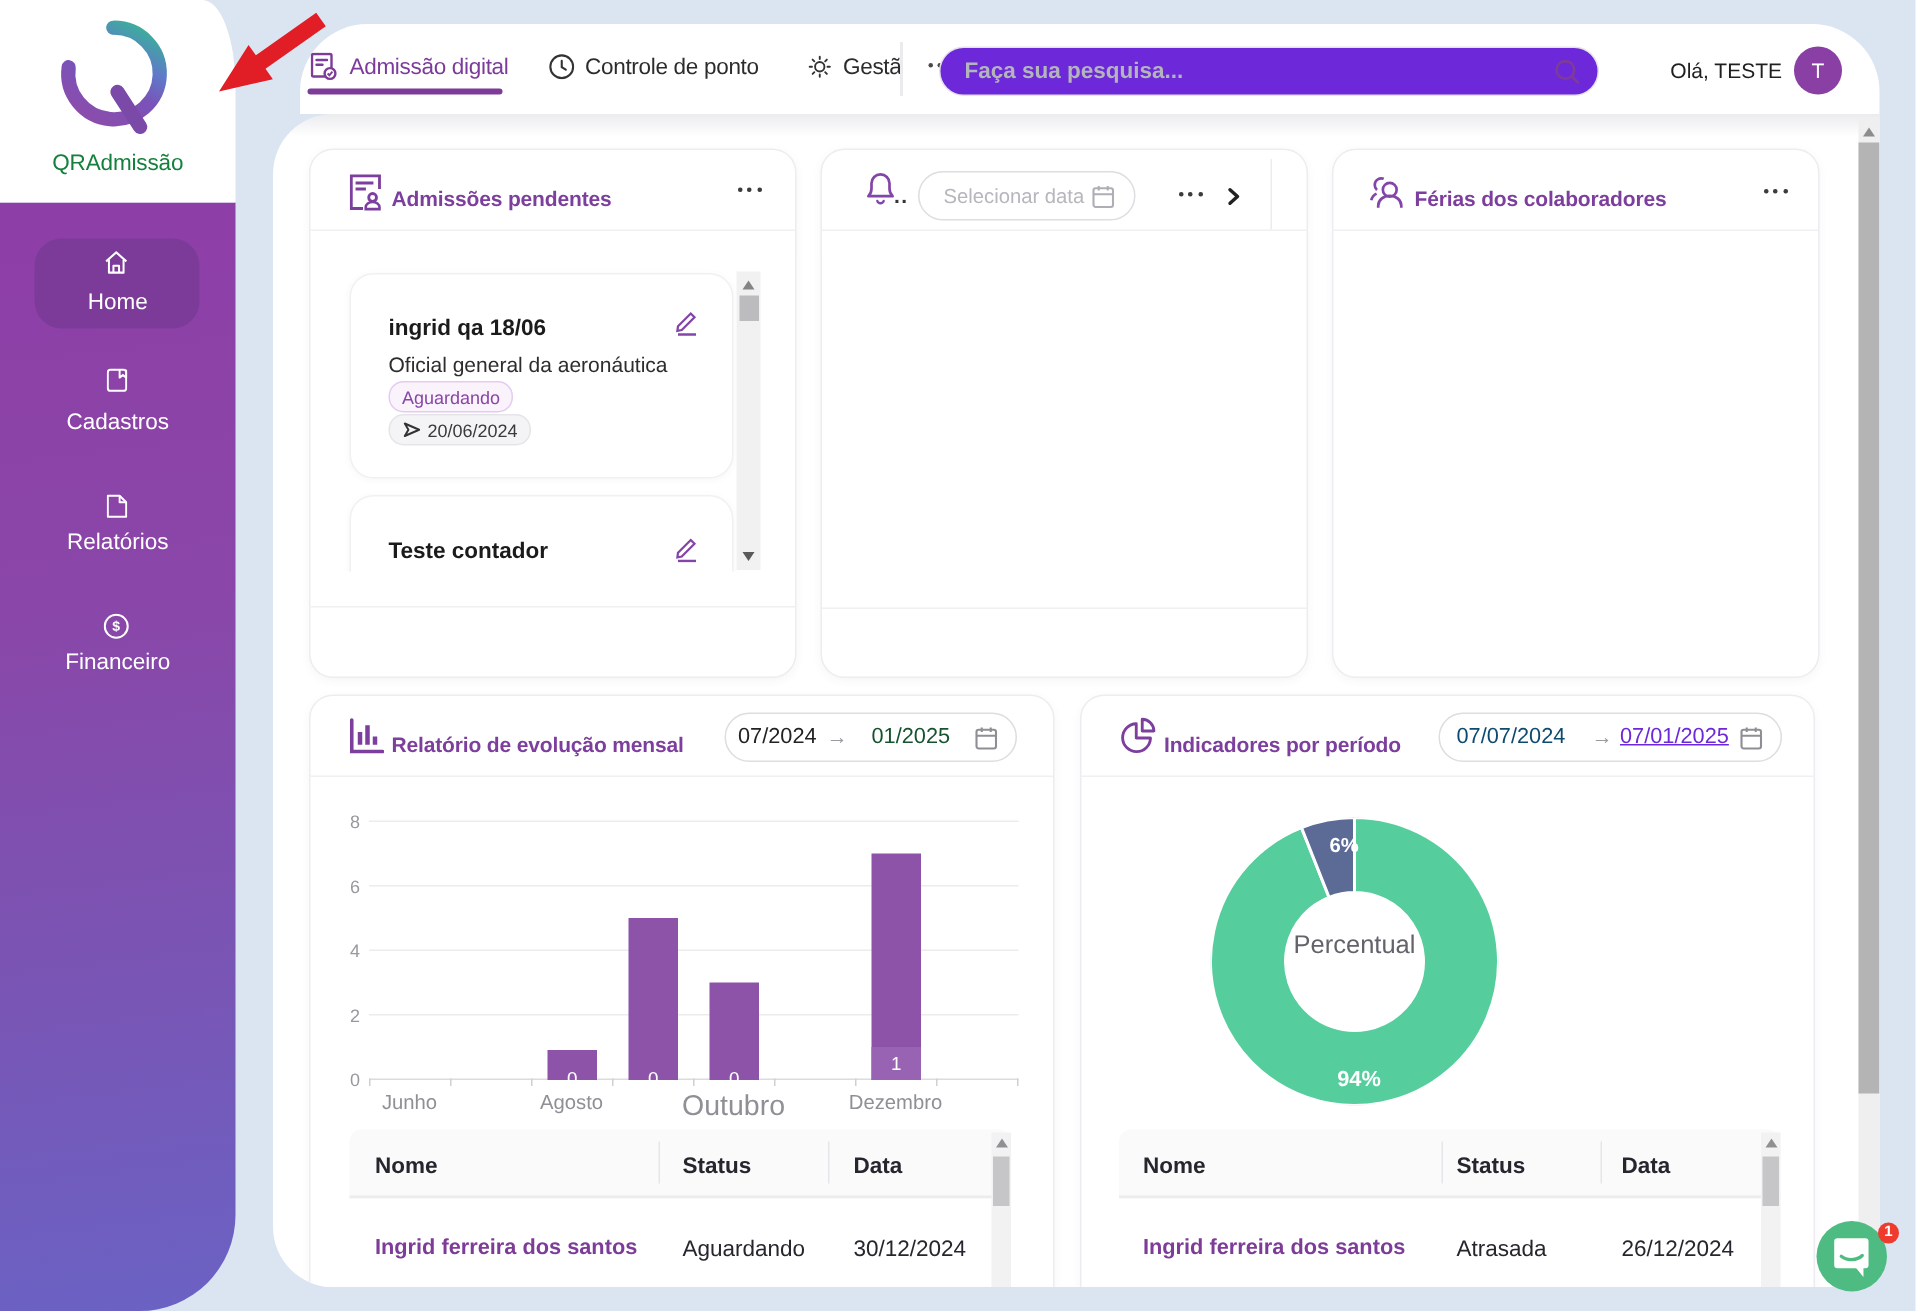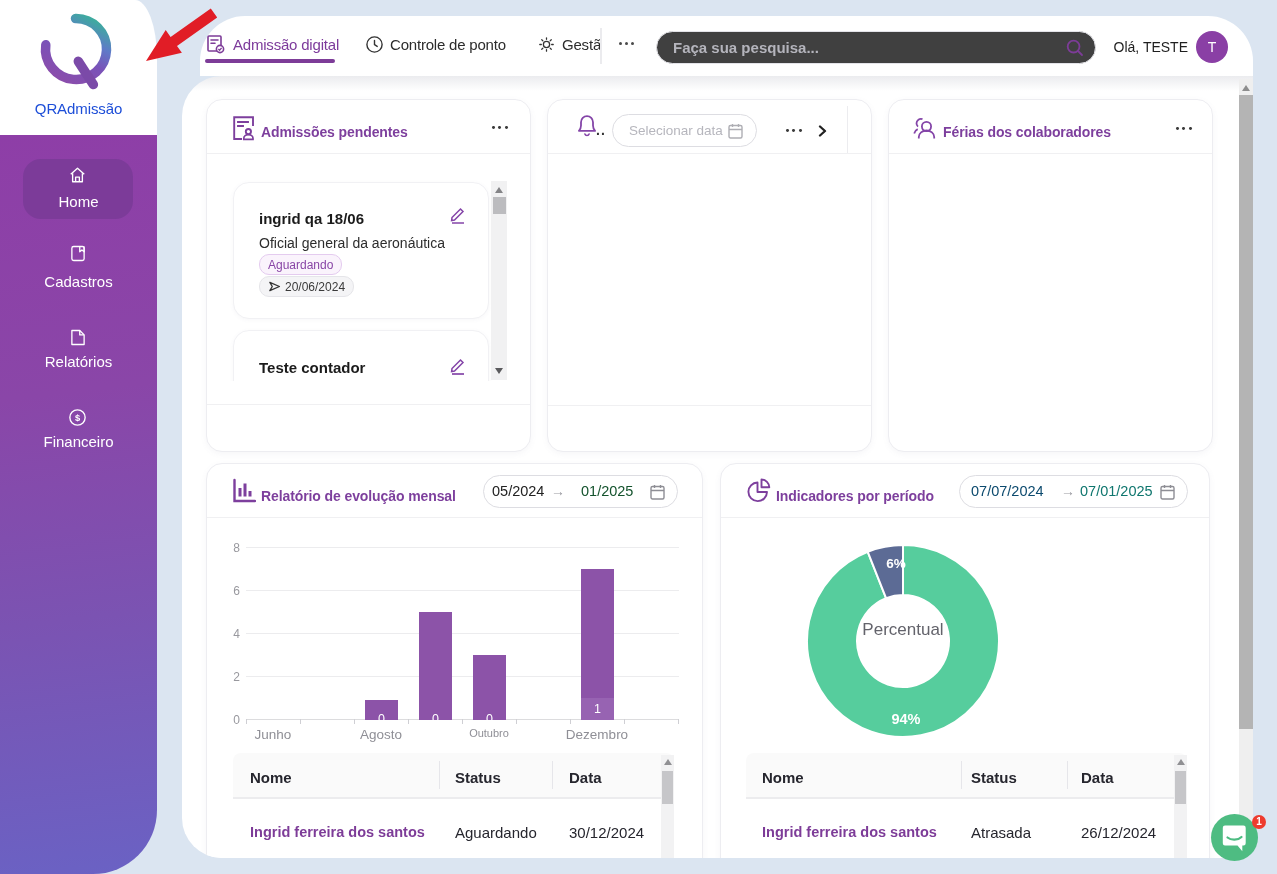--- a/index.html
+++ b/index.html
@@ -6,34 +6,34 @@
   html,body { width:1277px; height:874px; overflow:hidden; }
   body { font-family:"Liberation Sans", sans-serif; background:#dbe5f1; position:relative; color:#222; }
   .abs { position:absolute; }
 
   
   .side-purple { left:0; top:135px; width:157px; height:739px;
     background:linear-gradient(173deg,#8e3ea7 0%, #8a46a8 35%, #7b53b2 65%, #6a62c4 100%);
     border-bottom-right-radius:64px; }
   .side-white { left:0; top:0; width:157px; height:135px; background:#fff;
     border-top-right-radius:22px 58px; }
-  .brand { left:0; top:100px; width:157px; text-align:center; font-size:15px; font-weight:400; color:#1d4ed8; letter-spacing:-0.1px;}
+  .brand { left:0; top:100px; width:157px; text-align:center; font-size:15px; font-weight:400; color:#15803d; letter-spacing:-0.1px;}
   .mi-btn { left:23px; top:159px; width:110px; height:60px; background:#7c3b99; border-radius:18px; }
   .mi { width:157px; text-align:center; color:#fff; }
   .mi .lbl { font-size:15px; }
 
   
   .arrow-svg { left:140px; top:4px; }
 
   
   .topnav { left:200px; top:16px; width:1053px; height:60px; background:#fff; border-radius:45px 45px 0 0; }
   .tab-txt { font-size:15px; letter-spacing:-0.2px; }
   .underline { left:205px; top:59px; width:130px; height:4px; background:#7d3c98; border-radius:2px; }
   .navdots { line-height:0; } .navdots span { display:inline-block; width:3px; height:3px; border-radius:50%; background:#4a4a4a; margin:0 1.5px; vertical-align:middle;}
-  .search { left:656px; top:31px; width:440px; height:33px; border:1.5px solid #e3e3e8; border-radius:17px; background:#404040; }
+  .search { left:626px; top:31px; width:440px; height:33px; border:1.5px solid #e3e3e8; border-radius:17px; background:#6d28d9; }
   .search .ph { position:absolute; left:16px; top:7px; font-size:15px; font-weight:700; color:#b4b4bc; }
   .hello { left:1090px; top:39px; width:98px; text-align:right; font-size:14px; color:#1f1f1f; }
   .avatar { left:1196px; top:31px; width:32px; height:32px; border-radius:50%;
     background:#8a3fa5; color:#fff; font-size:14px; font-weight:400;
     display:flex; align-items:center; justify-content:center; }
 
   
   .panel { left:182px; top:76px; width:1071px; height:782px; background:#fff; border-radius:40px 0 14px 40px; overflow:hidden; }
   .navshadow { left:0; top:0; width:1071px; height:15px;
     background:linear-gradient(rgba(90,95,120,0.12), rgba(90,95,120,0)); }
@@ -239,21 +239,21 @@
   </div>
 
   <div class="card" style="left:24px; top:387px; width:497px; height:420px;">
     <div class="chead"></div>
     <svg style="position:absolute; left:26px; top:14px;" width="23" height="25" viewBox="0 0 23 25" fill="none" stroke="#7d3f9d">
       <path d="M1.5 2 V23 H22" stroke-width="2.4" stroke-linecap="round"></path>
       <path d="M7 18.5 V10 M12 18.5 V5.5 M17 18.5 V13" stroke-width="3"></path>
     </svg>
     <div class="ctitle" style="left:54px; top:24px;">Relatório de evolução mensal</div>
     <div class="pill" style="left:276px; top:11px; width:195px; height:33px;">
-      <span style="position:absolute; left:8px; top:7px; font-size:14.5px; color:#222;">05/2024</span>
+      <span style="position:absolute; left:8px; top:7px; font-size:14.5px; color:#222;">07/2024</span>
       <span style="position:absolute; left:67px; top:7px; font-size:14px; color:#9a9aa0;">→</span>
       <span style="position:absolute; left:97px; top:7px; font-size:14.5px; color:#14532d;">01/2025</span>
       <svg style="position:absolute; right:12px; top:8px;" width="15" height="16" viewBox="0 0 15 16" fill="none" stroke="#8e8e95" stroke-width="1.4">
         <rect x="1" y="2.5" width="13" height="12.5" rx="1.5"></rect>
           <path d="M1 6.5 H14 M4.5 1 v3 M10.5 1 v3"></path>
       </svg>
     </div>
 
     <div style="position:absolute; left:20px; top:80.5px; width:470px; height:180px; font-size:12px; color:#98989e;">
 
@@ -283,21 +283,21 @@
     <div style="position:absolute; left:266px; top:191px;   width:33px; height:64.5px; background:#8c53a8;"></div>
     <div style="position:absolute; left:374px; top:105px;   width:33px; height:150.5px; background:#8c53a8;"></div>
     <div style="position:absolute; left:374px; top:234px;   width:33px; height:21.5px; background:#9763b2;"></div>
     <div style="position:absolute; left:158px; top:248px; width:33px; text-align:center; font-size:12.5px; color:#fff;">0</div>
     <div style="position:absolute; left:212px; top:248px; width:33px; text-align:center; font-size:12.5px; color:#fff;">0</div>
     <div style="position:absolute; left:266px; top:248px; width:33px; text-align:center; font-size:12.5px; color:#fff;">0</div>
     <div style="position:absolute; left:374px; top:238px; width:33px; text-align:center; font-size:12.5px; color:#fff;">1</div>
 
     <div style="position:absolute; left:26px;  top:263px; width:80px; text-align:center; font-size:13.5px; color:#8f8f96;">Junho</div>
     <div style="position:absolute; left:134px; top:263px; width:80px; text-align:center; font-size:13.5px; color:#8f8f96;">Agosto</div>
-    <div style="position:absolute; left:242px; top:263px; width:80px; text-align:center; font-size:11px; color:#8f8f96;">Outubro</div>
+    <div style="position:absolute; left:242px; top:263px; width:80px; text-align:center; font-size:19px; color:#8f8f96;">Outubro</div>
     <div style="position:absolute; left:350px; top:263px; width:80px; text-align:center; font-size:13.5px; color:#8f8f96;">Dezembro</div>
 
     <div class="tbl" style="left:26px; top:289px; width:441px; height:114px;">
       <div class="th" style="left:17px;">Nome</div>
       <div class="th" style="left:222px;">Status</div>
       <div class="th" style="left:336px;">Data</div>
       <div class="vline" style="left:206px;"></div>
       <div class="vline" style="left:319px;"></div>
       <div class="hline"></div>
       <div class="row"></div>
@@ -314,21 +314,21 @@
   <div class="card" style="left:538px; top:387px; width:490px; height:420px;">
     <div class="chead"></div>
     <svg style="position:absolute; left:25px; top:14px;" width="25" height="25" viewBox="0 0 25 25" fill="none" stroke="#7d3f9d" stroke-width="1.9" stroke-linejoin="round">
       <path d="M11.5 4.5 A 9.3 9.3 0 1 0 21 14 L 11.5 14 Z"></path>
       <path d="M15.5 1.5 A 8 8 0 0 1 23.3 9.3 L 15.5 9.3 Z"></path>
     </svg>
     <div class="ctitle" style="left:55px; top:24px;">Indicadores por período</div>
     <div class="pill" style="left:238px; top:11px; width:229px; height:33px;">
       <span style="position:absolute; left:11px; top:7px; font-size:14.5px; color:#0c4a6e;">07/07/2024</span>
       <span style="position:absolute; left:101px; top:7px; font-size:14px; color:#9a9aa0;">→</span>
-      <span style="position:absolute; left:120px; top:7px; font-size:14.5px; color:#0f766e;">07/01/2025</span>
+      <span style="position:absolute; left:120px; top:7px; font-size:14.5px; color:#6d28d9;text-decoration:underline;">07/01/2025</span>
       <svg style="position:absolute; right:12px; top:8px;" width="15" height="16" viewBox="0 0 15 16" fill="none" stroke="#8e8e95" stroke-width="1.4">
         <rect x="1" y="2.5" width="13" height="12.5" rx="1.5"></rect>
           <path d="M1 6.5 H14 M4.5 1 v3 M10.5 1 v3"></path>
       </svg>
     </div>
 
     <svg style="position:absolute; left:86px; top:81px;" width="192" height="192" viewBox="0 0 192 192">
       <g transform="translate(96,96)">
 
         <path d="M 0 -96 A 96 96 0 1 1 -35.34 -89.26 L -16.93 -42.77 A 46 46 0 1 0 0 -46 Z" fill="#56cd9d" stroke="#fff" stroke-width="2" stroke-linejoin="round"></path>

